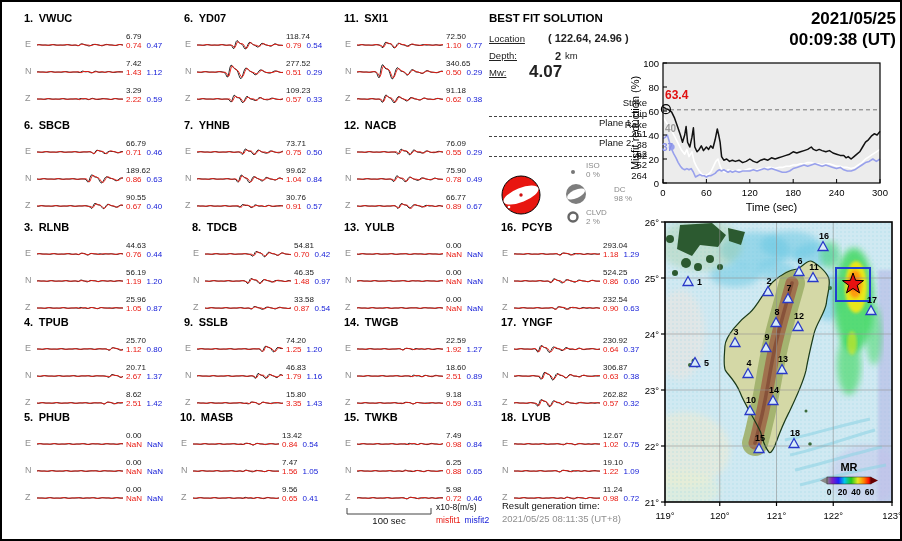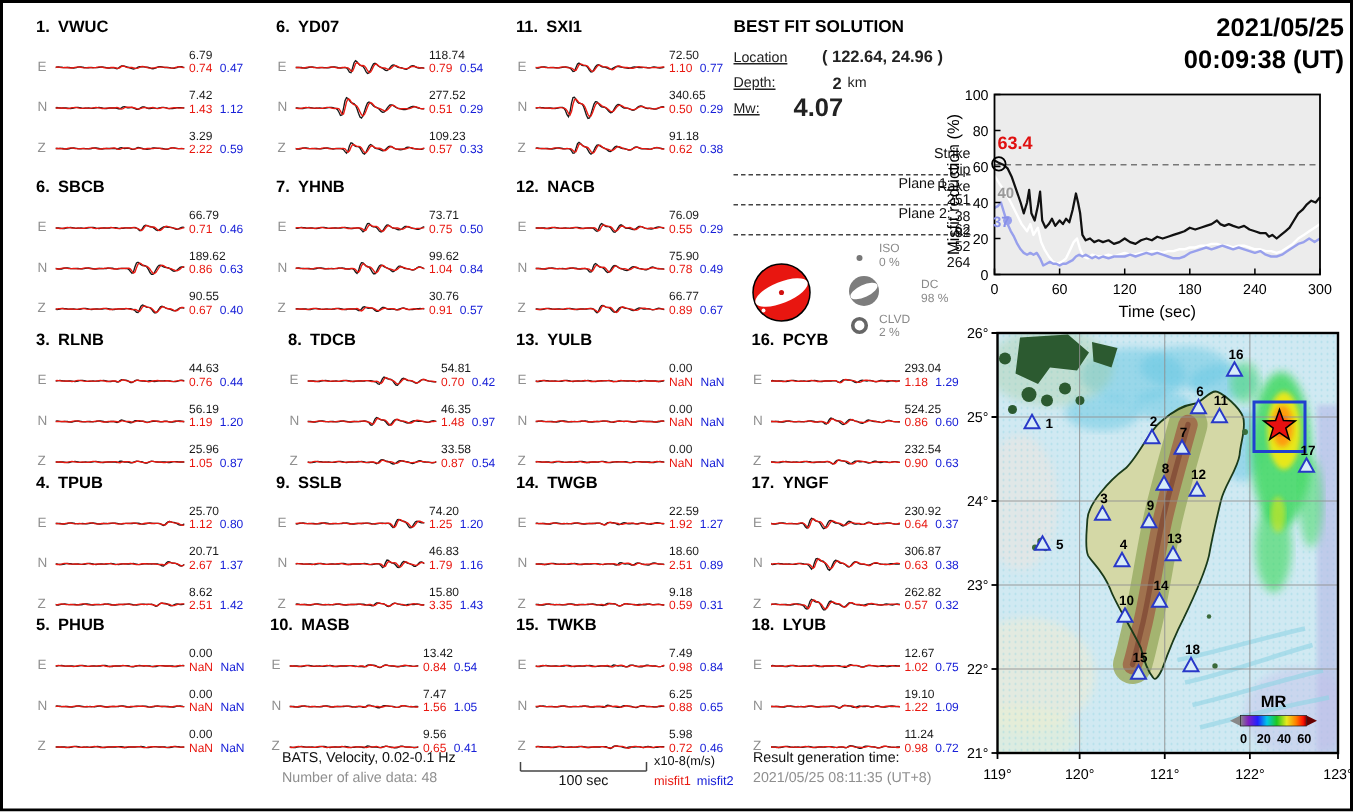--- a/index.html
+++ b/index.html
@@ -968,24 +968,20 @@
           <polygon points="180,265.5 187,262 187,269" fill="#888"></polygon>
           <rect x="187" y="262" width="44" height="7" fill="url(#cbgrad)" stroke="#222" stroke-width="0.5"></rect>
           <polygon points="231,262 238,265.5 231,269" fill="#600"></polygon>
           <text x="189" y="280" text-anchor="middle" font-size="8.5" font-weight="bold" font-family="&quot;Liberation Sans&quot;,sans-serif" fill="#000">0</text>
           <text x="202.5" y="280" text-anchor="middle" font-size="8.5" font-weight="bold" font-family="&quot;Liberation Sans&quot;,sans-serif" fill="#000">20</text>
           <text x="216" y="280" text-anchor="middle" font-size="8.5" font-weight="bold" font-family="&quot;Liberation Sans&quot;,sans-serif" fill="#000">40</text>
           <text x="229.5" y="280" text-anchor="middle" font-size="8.5" font-weight="bold" font-family="&quot;Liberation Sans&quot;,sans-serif" fill="#000">60</text>
         </g>
       </svg></div>
 
-  <div id="foot1">
-    <div>BATS, Velocity, 0.02-0.1 Hz</div>
-    <div class="g">Number of alive data: 48</div>
-  </div>
   <svg id="scalebar">
     <line x1="1" y1="8" x2="85" y2="8" stroke="#444" stroke-width="1"></line>
     <line x1="1" y1="2" x2="1" y2="8" stroke="#444" stroke-width="1"></line>
     <line x1="85" y1="2" x2="85" y2="8" stroke="#444" stroke-width="1"></line>
   </svg>
   <div id="sb-label">100 sec</div>
   <div id="units">
     <div>x10-8(m/s)</div>
     <div><span class="m1">misfit1</span><span class="m2">misfit2</span></div>
   </div>

